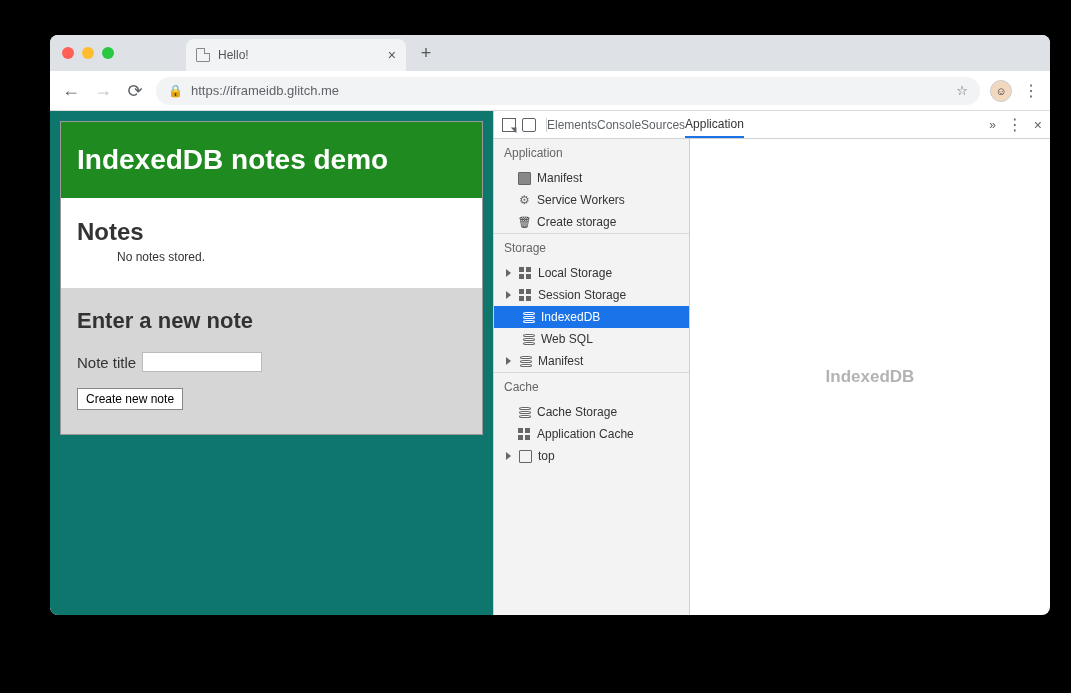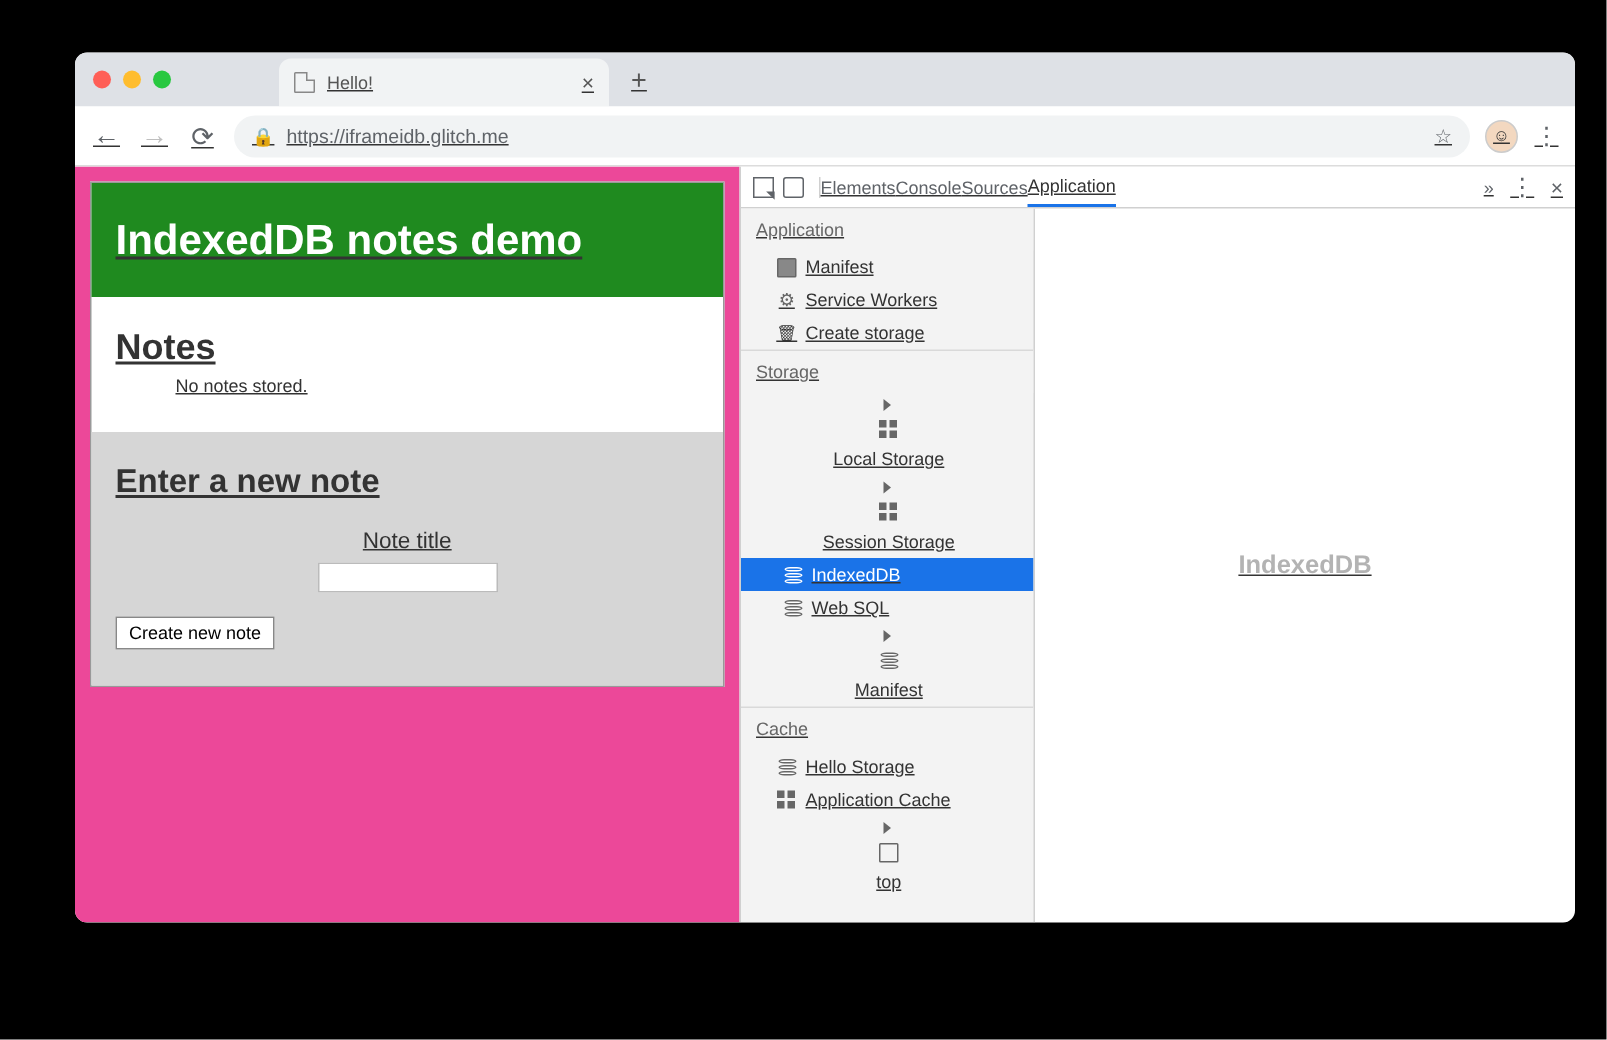--- a/index.html
+++ b/index.html
@@ -18,21 +18,20 @@
     left: 50px;
     top: 35px;
     width: 1000px;
     height: 580px;
     background: #fff;
     border-radius: 8px;
     box-shadow: 0 20px 40px rgba(0,0,0,0.5);
     overflow: hidden;
     display: flex;
     flex-direction: column;
-    text-decoration: underline;
   }
   
   .tabstrip {
     height: 36px;
     background: #dee1e6;
     display: flex;
     align-items: center;
     padding-left: 12px;
   }
   .traffic-lights { display: flex; gap: 8px; padding-right: 72px; }
@@ -81,32 +80,32 @@
     gap: 8px;
     color: #5f6368;
     font-size: 13px;
   }
   .lock { font-size: 12px; }
   .omni-right { margin-left:auto; color:#5f6368; }
   .avatar { width:22px; height:22px; border-radius:50%; background:#f3d8c0; border:1px solid #ccc; display:flex;align-items:center;justify-content:center;font-size:11px;}
   .kebab { width:18px; color:#5f6368; font-size:16px; text-align:center;}
   
   .body-split { flex:1; display:flex; overflow:hidden; }
-  .page-pane { width: 443px; background:#ec4899; padding:10px; overflow:hidden;}
+  .page-pane { width: 443px; background:#0f766e; padding:10px; overflow:hidden;}
   .devtools { flex:1; display:flex; flex-direction:column; border-left:1px solid #d0d0d0; }
   
   .page-frame { border:1px solid #999; background:#fff;}
   .page-header { background:#1f8a1f; color:#fff; padding: 22px 16px; }
   .page-header h1 { font-size:28px; font-weight:700; }
   .notes-section { padding: 20px 16px 24px; }
   .notes-section h2 { font-size:24px; font-weight:700; margin-bottom:4px;}
   .notes-empty { font-size:12px; padding-left:40px; }
   .form-section { background:#d6d6d6; padding: 20px 16px 24px; }
   .form-section h2 { font-size:22px; font-weight:700; margin-bottom:18px;}
-  .form-row { display:flex; align-items:center; gap:6px; margin-bottom:6px; font-size:15px;flex-direction:column;}
+  .form-row { display:flex; align-items:center; gap:6px; margin-bottom:6px; font-size:15px;}
   .form-row input { width:120px; height:20px; border:1px solid #bbb; background:#fff; font-size:13px; padding:0 3px;}
   .create-btn { margin-top:10px; background:#fff; border:1px solid #888; padding:3px 8px; font-size:12px; }
   
   .dt-top {
     height: 28px;
     border-bottom: 1px solid #d0d0d0;
     display:flex; align-items:center; padding:0 8px; 
     font-size:12px; color:#5f6368;
   }
   .dt-picker { display:flex; gap:6px; border-right:1px solid #d0d0d0; padding-right:10px;}
@@ -119,21 +118,21 @@
   .chevrons { font-size:12px;}
   .dt-close { font-size:14px;}
   
   .dt-body { flex:1; display:flex; overflow:hidden;}
   .dt-sidebar { width:196px; background:#f3f3f3; border-right:1px solid #d0d0d0; overflow-y:auto; font-size:12px; color:#333;}
   .dt-main { flex:1; display:flex; align-items:center; justify-content:center; }
   .dt-main-title { color:#b3b3b3; font-size:17px; font-weight:700;}
   .dt-section-header { padding:7px 10px; color:#666; border-top:1px solid #d9d9d9; background:#f3f3f3;}
   .dt-section-header.first { border-top:none; }
   .dt-item { padding:4px 10px 4px 24px; display:flex; align-items:center; gap:6px; }
-  .dt-item.expandable { padding-left:12px;flex-direction:column; }
+  .dt-item.expandable { padding-left:12px; }
   .dt-item.child { padding-left:28px; }
   .dt-item.selected { background:#1a73e8; color:#fff; }
   .tri { display:inline-block; width:0;height:0;border-top:4px solid transparent;border-bottom:4px solid transparent;border-left:5px solid #666; margin-right:2px;}
   .icn { width:13px; height:13px; display:inline-flex; align-items:center;justify-content:center; flex-shrink:0;}
   .icn.file { border:1px solid #666; background:#888; border-radius:1px;}
   .icn.gear::before{content:"⚙";font-size:12px;color:#666;line-height:1;}
   .icn.trash::before{content:"🗑";font-size:11px;filter:grayscale(1);}
   .icn.grid { position:relative;}
   .icn.grid::before{content:"";position:absolute;inset:0;background:
     linear-gradient(#666,#666) 0 0/5px 5px no-repeat,
@@ -270,21 +269,21 @@
             <span>Manifest</span>
           </div>
 
           <div class="dt-section-header">Cache</div>
           <div class="dt-item">
             <span class="icn db">
                 <span></span>
                 <span></span>
                 <span></span>
               </span>
-            <span>Hello Storage</span>
+            <span>Cache Storage</span>
           </div>
           <div class="dt-item">
             <span class="icn grid"></span>
             <span>Application Cache</span>
           </div>
 
           <div class="dt-item expandable">
             <span class="tri"></span>
             <span class="icn frame"></span>
             <span>top</span>

